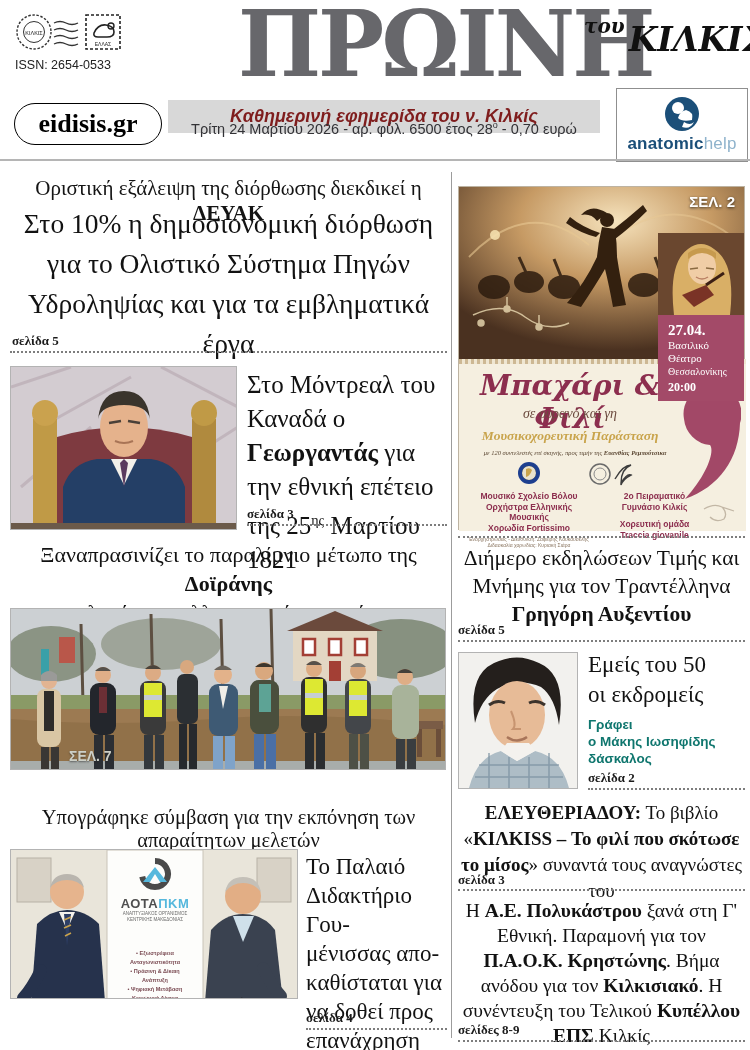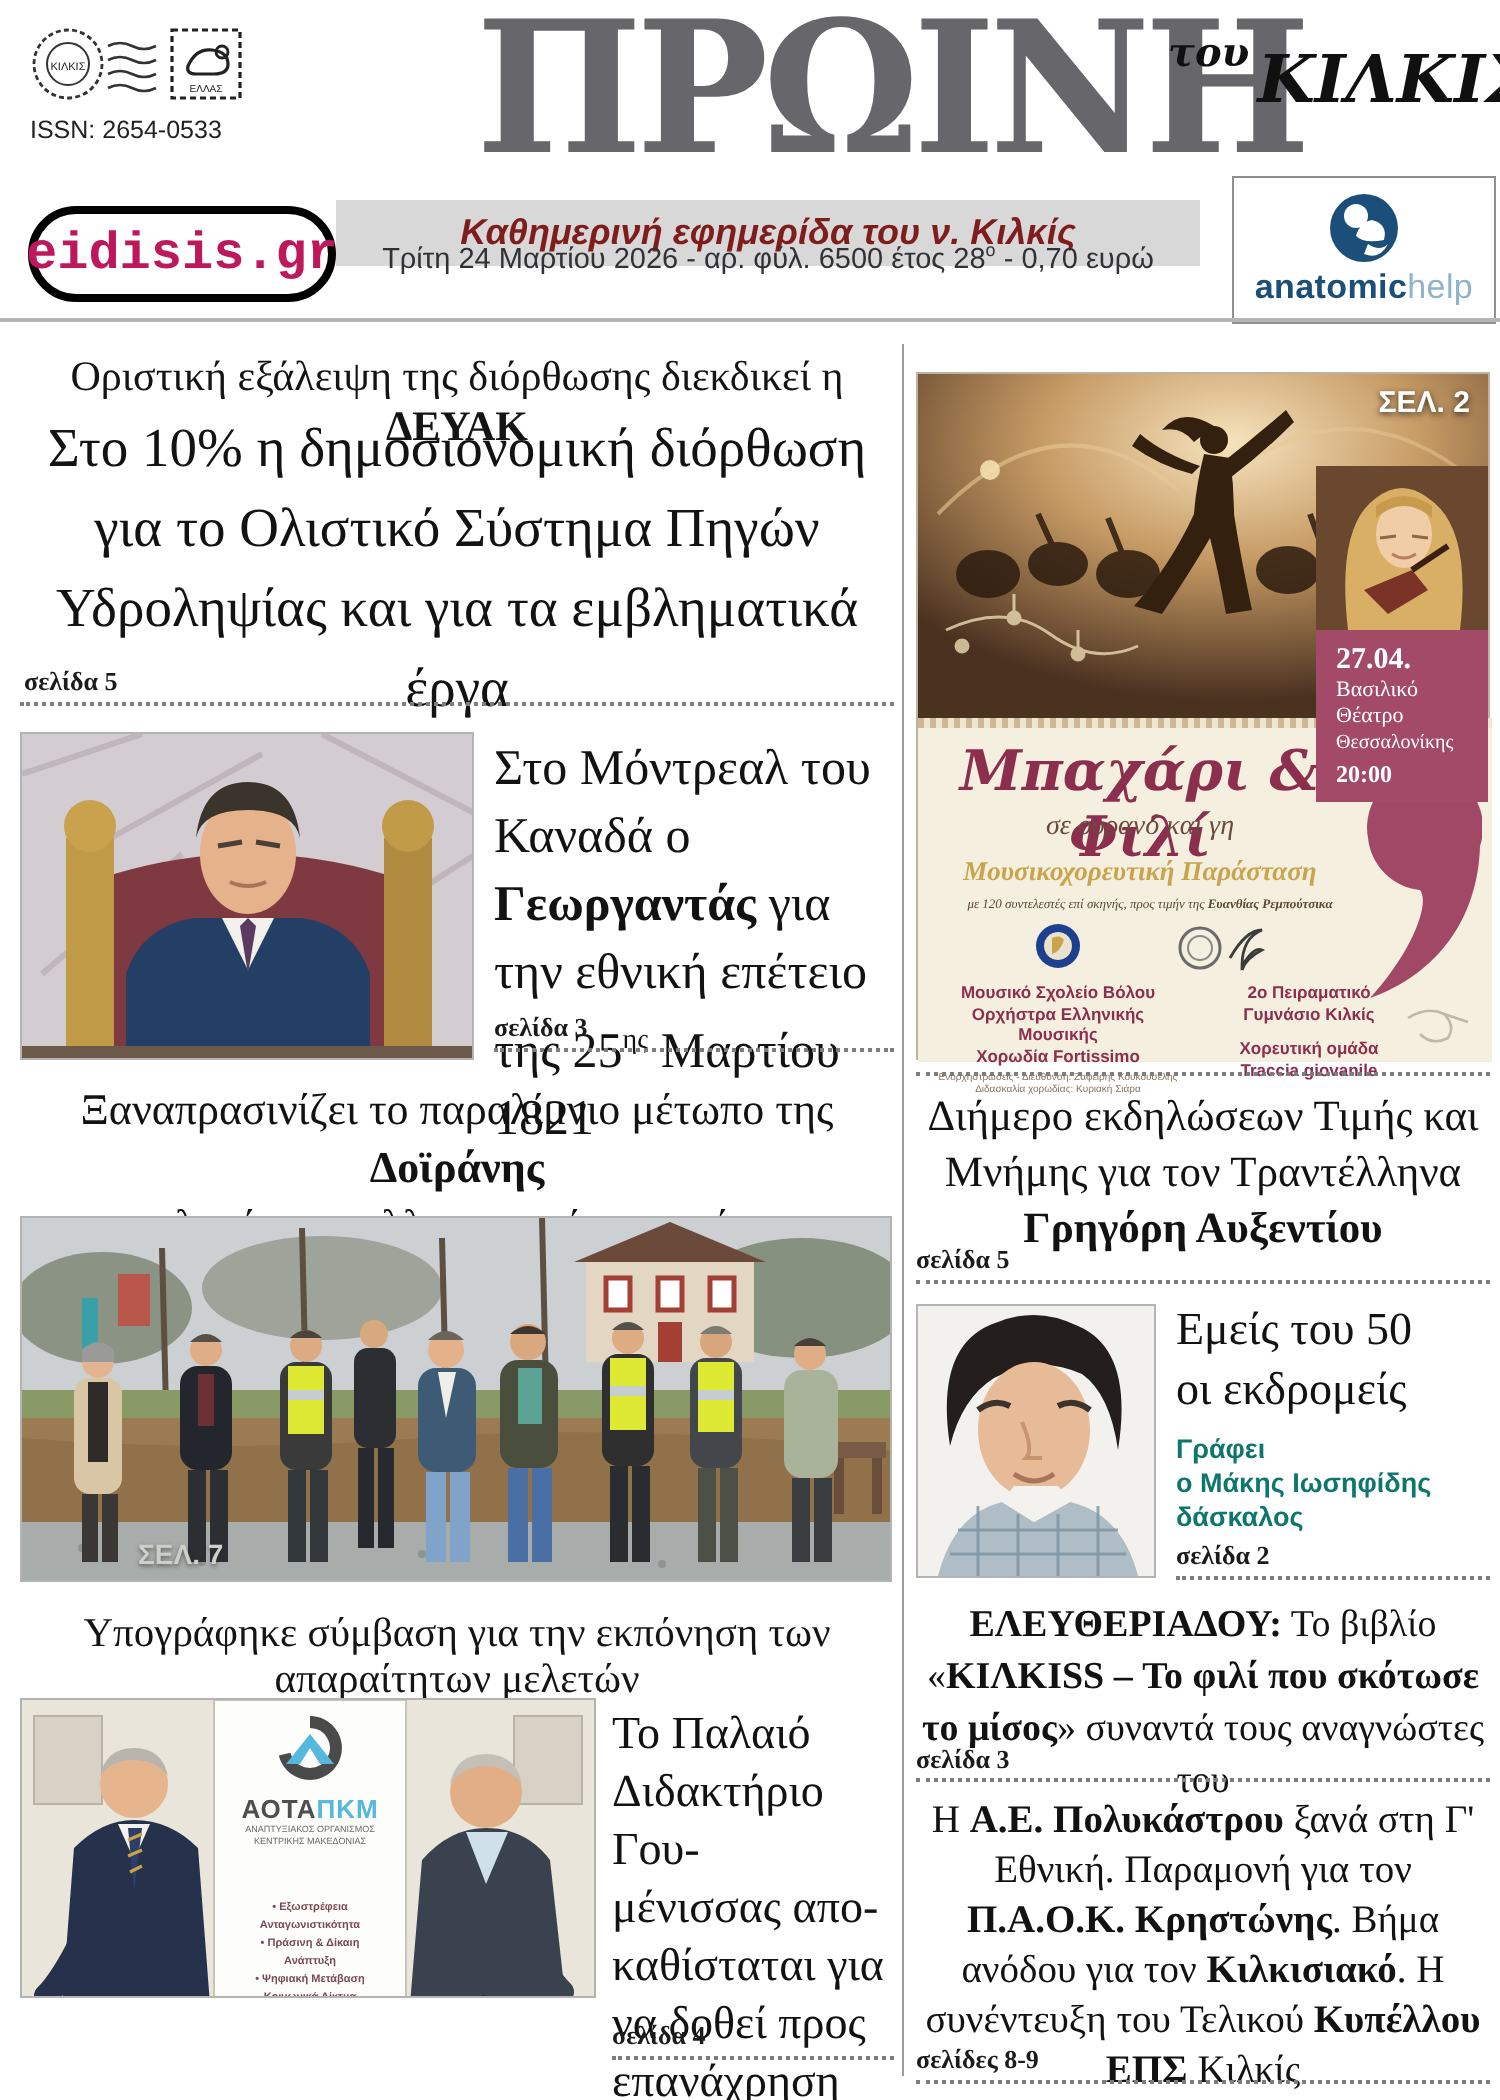--- a/index.html
+++ b/index.html
@@ -14,23 +14,23 @@
   .mast-tou{font-family:"DejaVu Serif",serif;font-style:italic;font-weight:bold;font-size:20px;color:#101010;vertical-align:18px;}
   .mast-region{font-family:"DejaVu Serif",serif;font-style:italic;font-weight:bold;font-size:33px;color:#101010;}
   .subtitle-bar{position:absolute;left:168px;top:100px;width:432px;height:33px;background:#d8d8d8;
                 display:flex;align-items:center;justify-content:center;
                 font-family:"Liberation Sans",sans-serif;font-weight:bold;font-style:italic;
                 font-size:18px;color:#7f1d1d;text-align:right;}
   .dateline{position:absolute;left:168px;top:120px;width:432px;text-align:center;
             font-family:"Liberation Sans",sans-serif;font-size:14.5px;color:#323236;}
   .dateline sup{font-size:9px;}
   .issn{position:absolute;left:15px;top:58px;font-family:"Liberation Sans",sans-serif;font-size:12.5px;color:#222;}
-  .eidisis{position:absolute;left:14px;top:103px;width:146px;height:40px;border:4px solid #000000;
+  .eidisis{position:absolute;left:14px;top:103px;width:146px;height:40px;border:1px solid #000000;
            border-radius:24px;display:flex;align-items:center;justify-content:center;
-           font-family:Liberation Mono, monospace;font-weight:bold;font-size:26px;color:#be185d;background:#fff;}
+           font-family:Liberation Serif, serif;font-weight:bold;font-size:26px;color:#000000;background:#fff;}
   .sponsor{position:absolute;left:616px;top:88px;width:130px;height:72px;border:1px solid #8f8f8f;background:#fff;
            display:flex;flex-direction:column;align-items:center;justify-content:center;gap:2px;}
   .sponsor-text{font-family:"Liberation Sans",sans-serif;font-size:17px;letter-spacing:.2px;}
   .sponsor-text .b{font-weight:bold;color:#1b4f79;}
   .sponsor-text .l{color:#8fb3cc;}
   .hr-top{position:absolute;left:0;top:159px;width:750px;height:2px;background:#b5b5b5;}
   .vdiv{position:absolute;left:451px;top:172px;width:1px;height:866px;background:#9c9c9c;}
   
   .k{font-size:20.5px;text-align:center;color:#141414;}
   .hl{color:#121212;}
@@ -143,21 +143,21 @@
     </svg>
   </div>
   <div class="abs hl" style="left:247px;top:368px;width:201px;font-size:25px;line-height:34px;"><span>Στο Μόντρεαλ του Καναδά ο </span><b>Γεωργαντάς</b><span> για την εθνική επέτειο της 25</span><sup style="font-size:14px;">ης</sup><span> Μαρτίου 1821</span></div>
   <div class="abs pr" style="left:247px;top:506px;">σελίδα 3</div>
   <div class="abs dotline" style="left:247px;top:524px;width:200px;"></div>
 
   <div class="abs hl" style="left:10px;top:540px;width:437px;text-align:center;font-size:22px;line-height:29px;">
     <span style="display:block;"><span>Ξαναπρασινίζει το παραλίμνιο μέτωπο της </span><b>Δοϊράνης</b></span>
     <span style="display:block;">με πλατάνια, καλλωπιστικές μουριές και βελανιδιές</span>
   </div>
-  <div class="abs photo" style="left:10px;top:608px;width:436px;height:183px;">
+  <div class="abs photo" style="left:10px;top:608px;width:436px;height:162px;">
     <svg width="434" height="181" viewBox="0 0 434 181">
       <rect width="434" height="181" fill="#ccd0d3"></rect>
       <ellipse cx="40" cy="45" rx="45" ry="28" fill="#7a8471" opacity=".8"></ellipse>
       <ellipse cx="150" cy="35" rx="60" ry="26" fill="#8a9180" opacity=".7"></ellipse>
       <ellipse cx="390" cy="40" rx="55" ry="30" fill="#75816c" opacity=".8"></ellipse>
       <g stroke="#5d4f41" stroke-width="3">
         <path d="M70,15 L72,95 M140,5 L142,90 M210,10 L212,88 M260,0 L262,85" fill="none"></path>
       </g>
       <rect x="48" y="28" width="16" height="26" fill="#b9574a"></rect>
       <rect x="30" y="40" width="8" height="30" fill="#3aa0a8"></rect>

